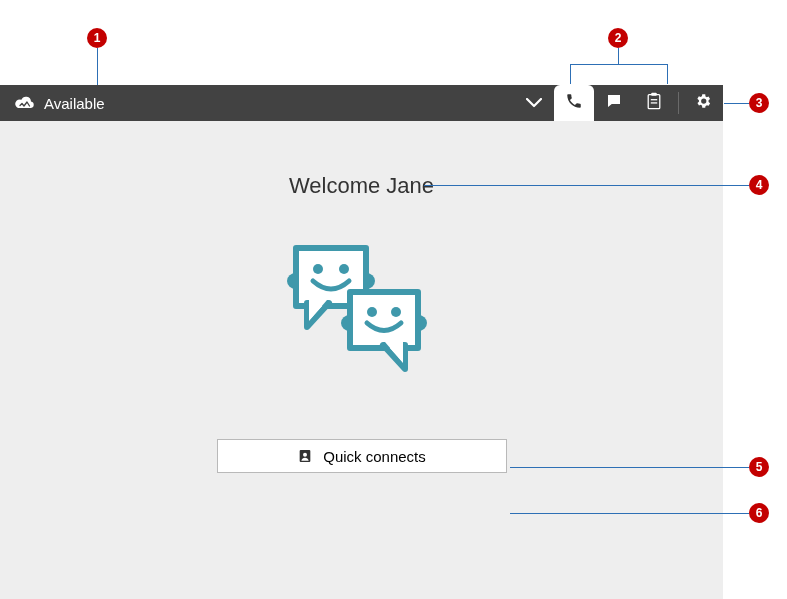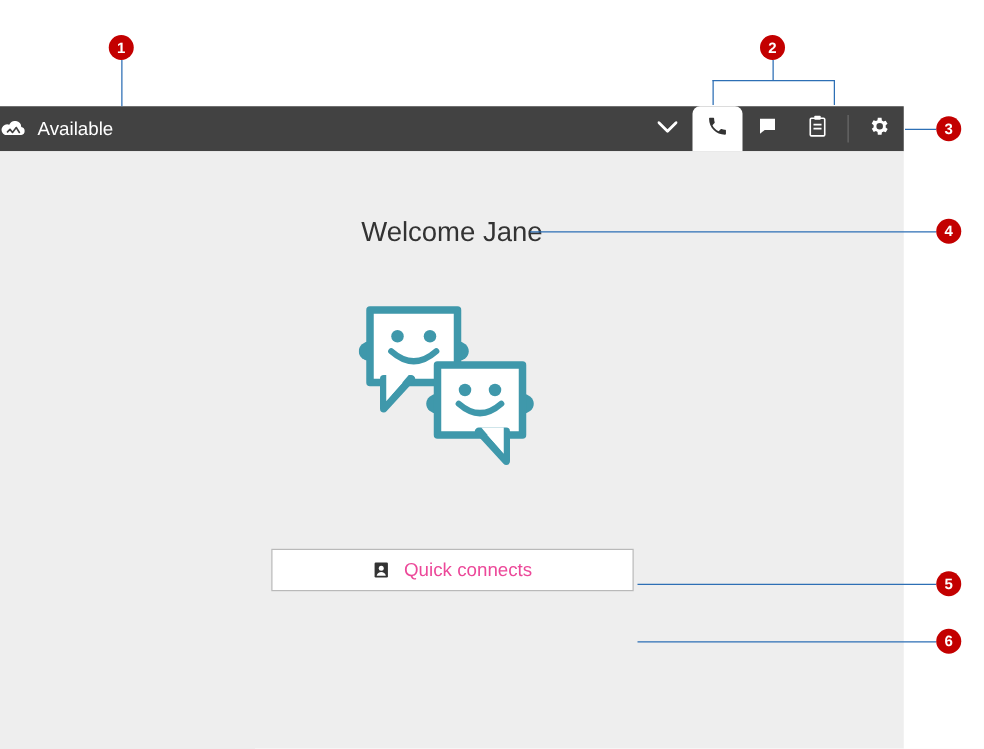--- a/index.html
+++ b/index.html
@@ -15,20 +15,21 @@
     height: 36px;
     background: #424242;
     display: flex;
     align-items: center;
     color: #fff;
   }
   .header-left {
     display: flex;
     align-items: center;
     gap: 8px;
+    padding-left: 14px;
   }
   .cloud-icon svg { display: block; }
   .status-text { font-size: 15px; color: #fff; }
   .header-spacer { flex: 1; }
   .chevron {
     width: 40px; height: 36px; display: flex; align-items: center; justify-content: center; cursor: pointer;
   }
   .tabs { display: flex; align-items: stretch; height: 36px; }
   .tab {
     width: 40px; height: 36px; display: flex; align-items: center; justify-content: center; cursor: pointer;
@@ -75,21 +76,21 @@
   .action-btn {
     width: 290px;
     height: 34px;
     background: #fff;
     border: 1px solid #b9b9b9;
     display: flex;
     align-items: center;
     justify-content: center;
     gap: 10px;
     font-size: 15px;
-    color: #ec4899;
+    color: #000000;
     cursor: pointer;
   }
   .action-btn .btn-icon { display: inline-flex; }
 
   
   .badge {
     position: absolute;
     width: 20px; height: 20px;
     background: #c30000;
     border-radius: 50%;

